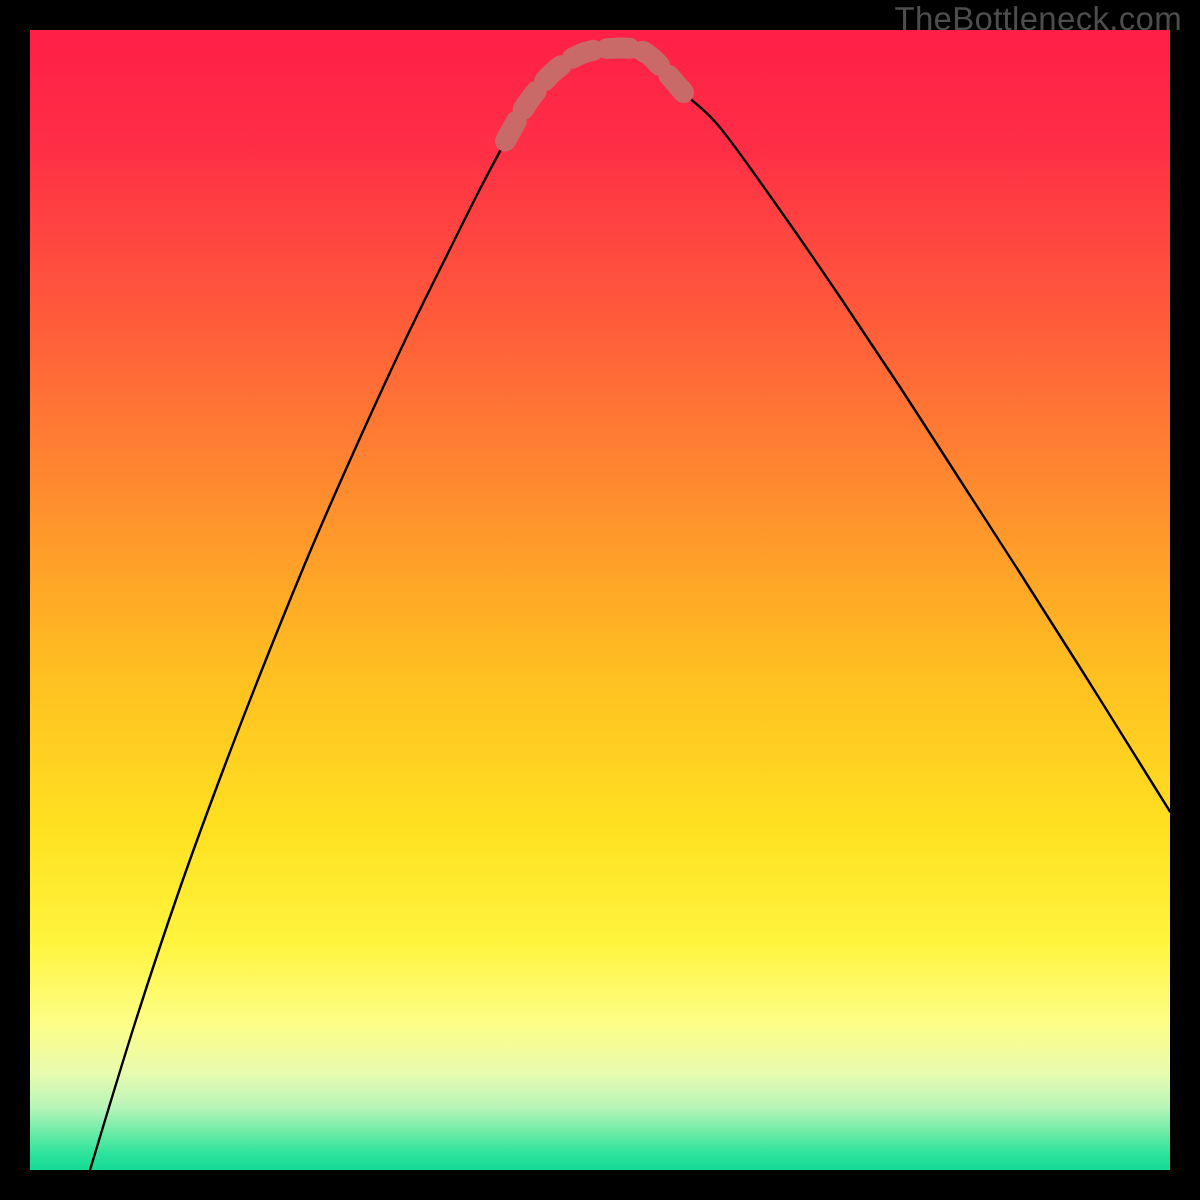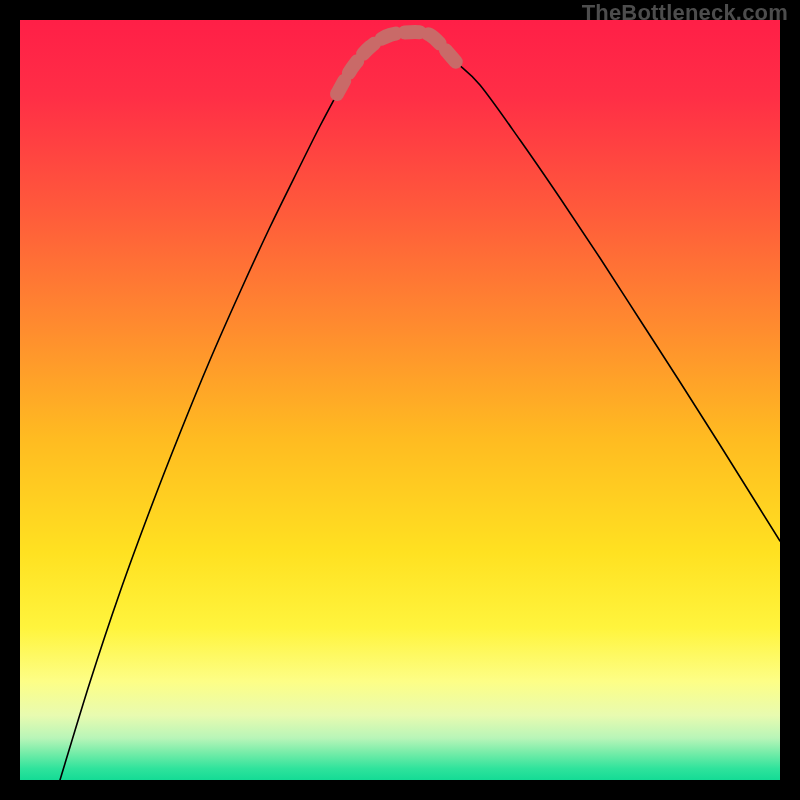--- a/index.html
+++ b/index.html
@@ -33,21 +33,21 @@
     width: 760px;
     height: 760px;
     pointer-events: none;
   }
   .watermark {
     position: absolute;
     top: 0px;
     right: 12px;
     color: #4d4d4d;
     font-size: 22px;
-    font-weight: 700;
+    font-weight: 400;
     letter-spacing: 0.2px;
     user-select: none;
   }
 </style>
 </head>
 <body>
 
 <div class="watermark">TheBottleneck.com</div>
 
 <div class="frame">

